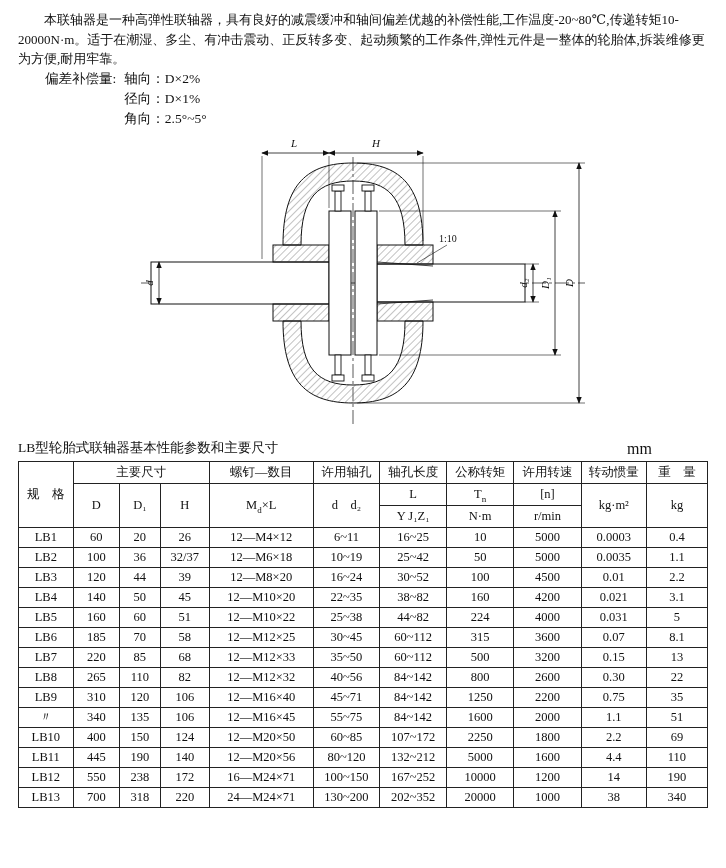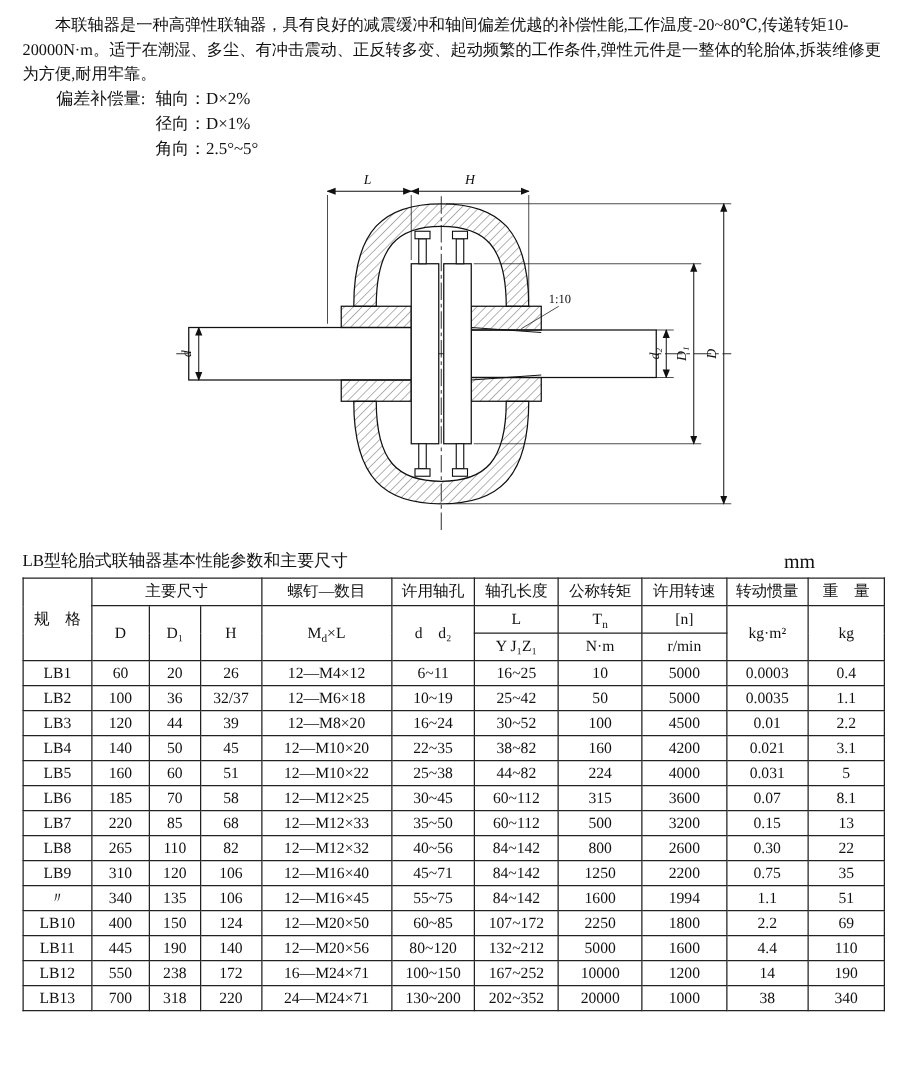--- a/index.html
+++ b/index.html
@@ -295,21 +295,21 @@
         </tr>
         <tr>
           <td>〃</td>
           <td>340</td>
           <td>135</td>
           <td>106</td>
           <td>12—M16×45</td>
           <td>55~75</td>
           <td>84~142</td>
           <td>1600</td>
-          <td>1994</td>
+          <td>2000</td>
           <td>1.1</td>
           <td>51</td>
         </tr>
         <tr>
           <td>LB10</td>
           <td>400</td>
           <td>150</td>
           <td>124</td>
           <td>12—M20×50</td>
           <td>60~85</td>

